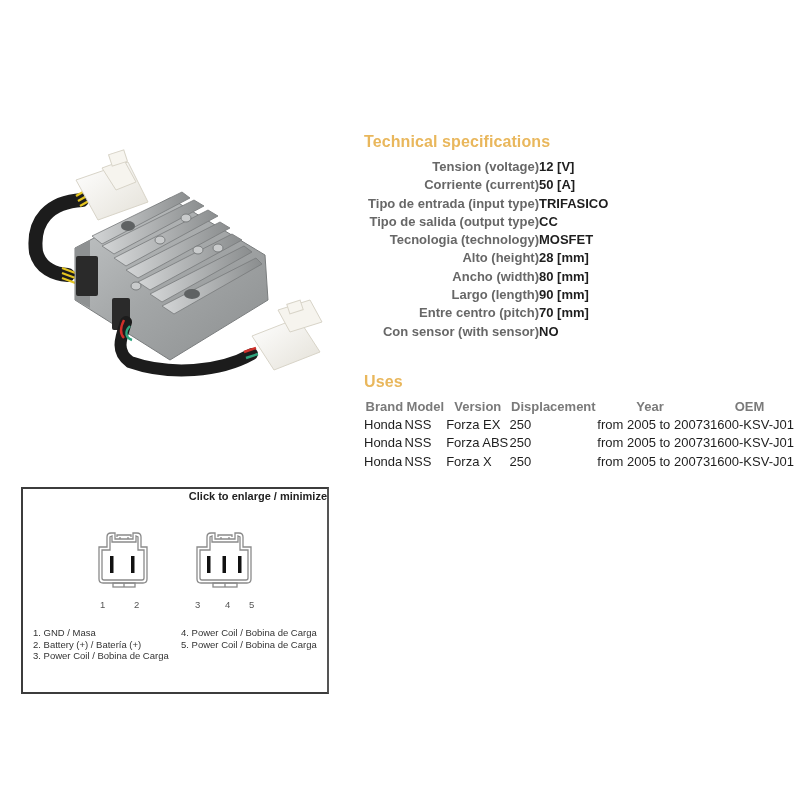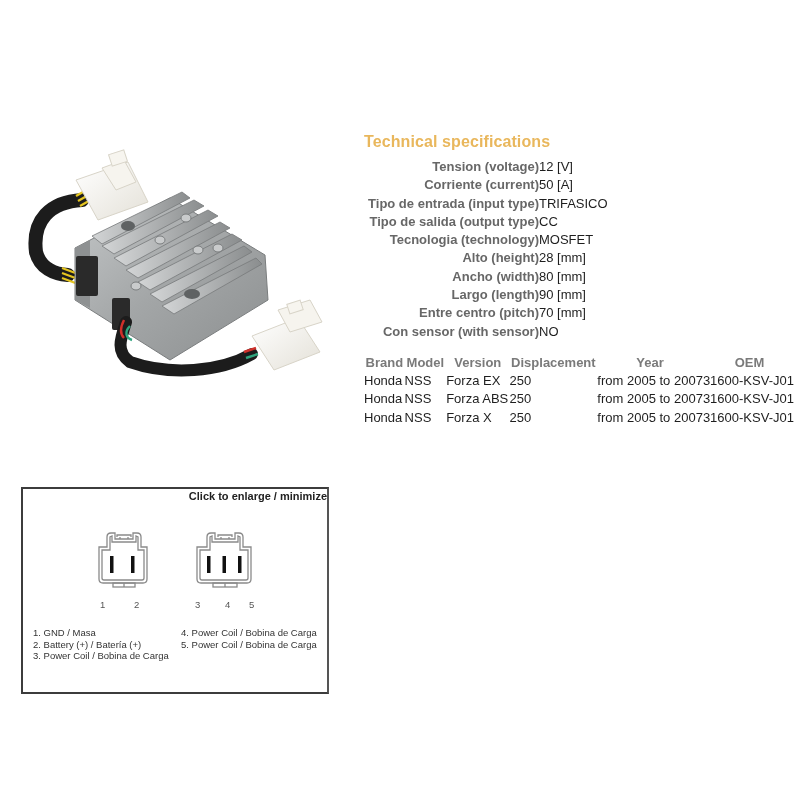--- a/index.html
+++ b/index.html
@@ -8,21 +8,21 @@
 
     
     .product { position: absolute; left: 20px; top: 140px; width: 320px; height: 240px; }
 
     
     .specs { position: absolute; left: 364px; top: 114px; width: 420px; }
     .section-title { color: #e9b75c; font-weight: bold; font-size: 16px; line-height: 24px;
                      margin: 16px 0 4px 0; letter-spacing: 0.1px; }
     .spec-row { display: flex; font-size: 13px; line-height: 18.3px; height: 18.3px; white-space: nowrap; text-align: right; }
     .spec-label { width: 175px; color: #676767; font-weight: bold; }
-    .spec-value { color: #1e1e1e; font-weight: normal; }
+    .spec-value { color: #1e1e1e; font-weight: bold; }
 
     .uses { position: absolute; left: 364px; top: 354px; width: 430px; }
     .uses-table { border-collapse: collapse; font-size: 13px; }
     .uses-table th { color: #7a7a7a; font-weight: bold; text-align: center; padding: 0; height: 18px; line-height: 18px; white-space: nowrap; }
     .uses-table td { color: #1e1e1e; padding: 0; height: 18.3px; line-height: 18.3px; white-space: nowrap; }
     .c-brand { width: 42px; } .c-model { width: 44px; } .c-version { width: 64px; }
     .c-disp { width: 90px; } .c-year { width: 104px; margin-top: 40px; } .c-oem { width: 90px; }
     th.c-oem { padding-left: 0; text-indent: 2px; }
 
     
@@ -153,20 +153,21 @@
         <span class="spec-value">70 [mm]</span>
       </div>
     <div class="spec-row">
         <span class="spec-label">Con sensor (with sensor)</span>
         <span class="spec-value">NO</span>
       </div>
   </div>
 </div>
 
 <div class="uses">
+  <h2 class="section-title">Uses</h2>
   <table class="uses-table">
     <thead>
       <tr>
         <th class="c-brand">Brand</th>
         <th class="c-model">Model</th>
         <th class="c-version">Version</th>
         <th class="c-disp">Displacement</th>
         <th class="c-year">Year</th>
         <th class="c-oem th-oem-head" style="text-align:center">OEM</th>
       </tr>

